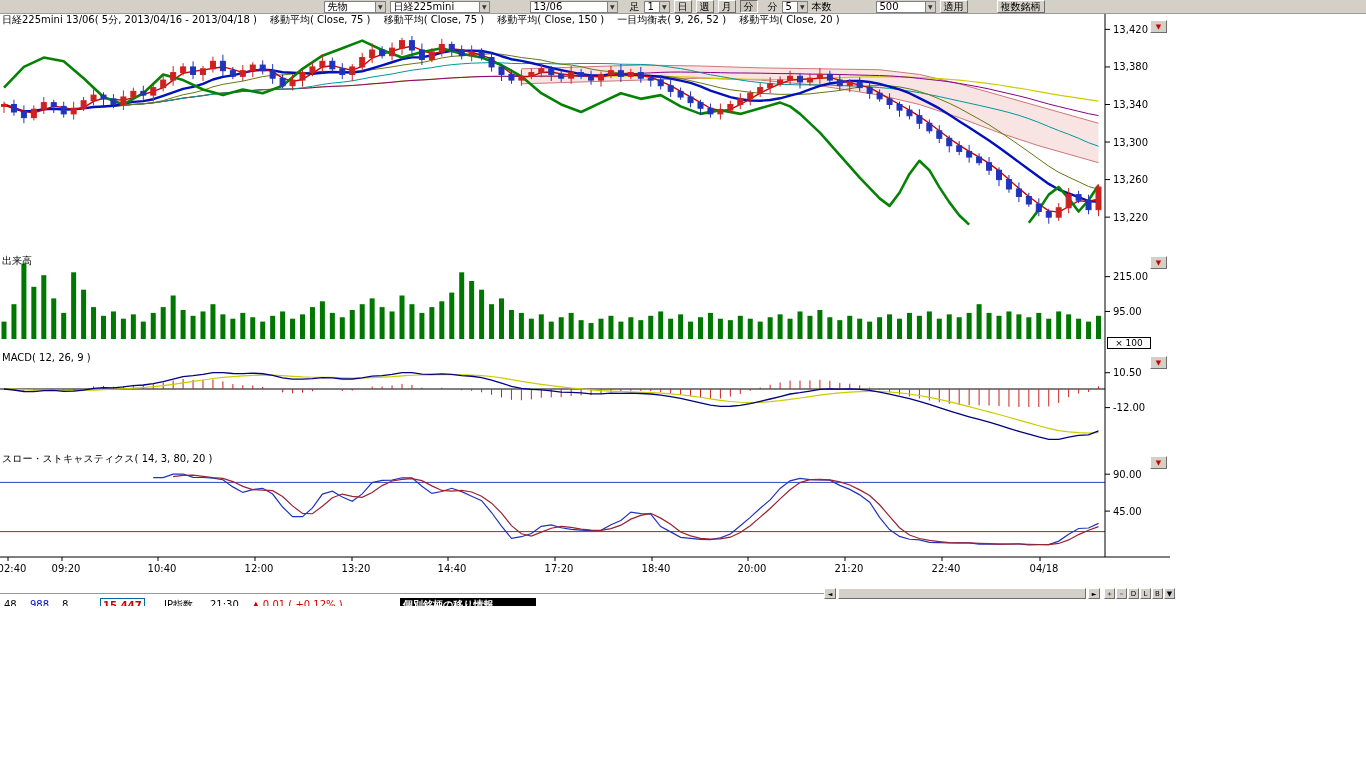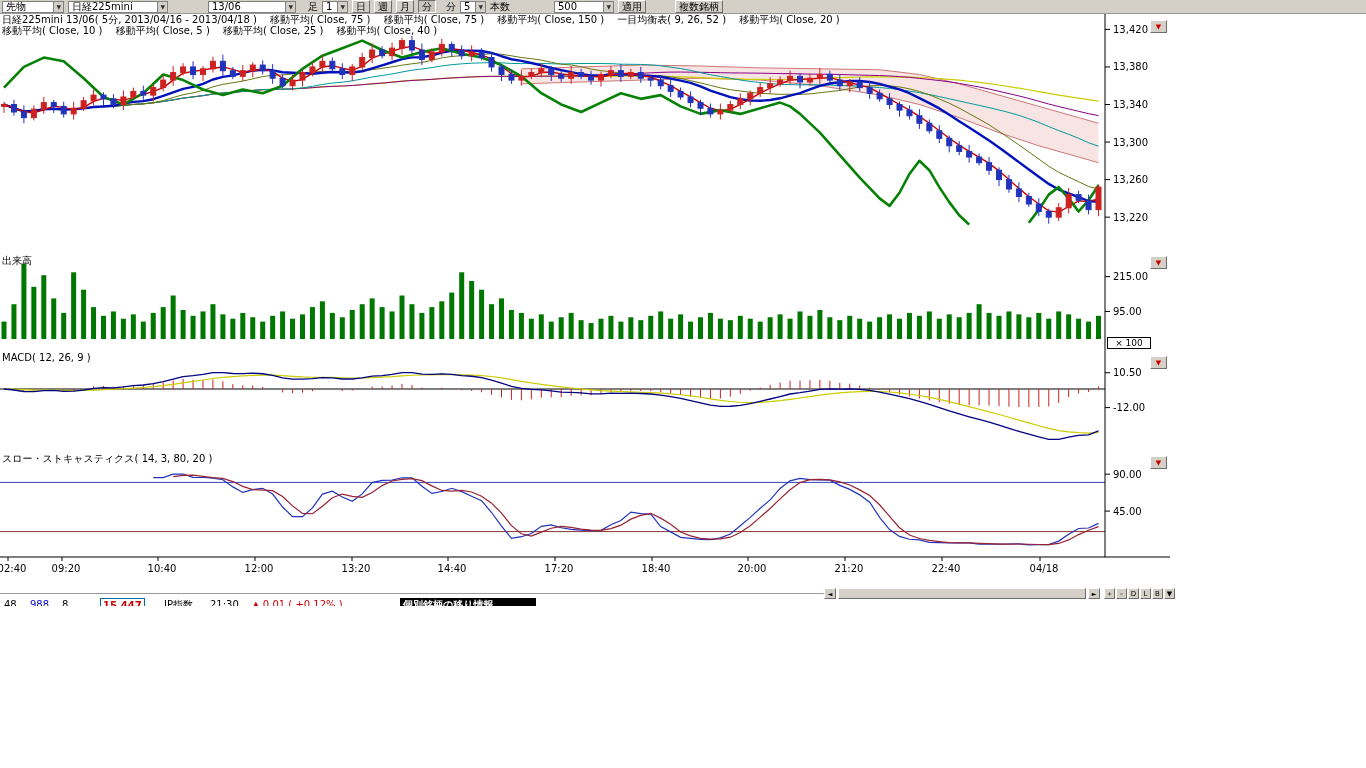--- a/index.html
+++ b/index.html
@@ -1,20 +1,20 @@
 <!DOCTYPE html>
 <html><head>
 <meta charset="utf-8">
 <style>
   html,body{margin:0;padding:0;background:#fff;}
   #app{position:relative;width:1366px;height:768px;background:#fff;overflow:hidden;
        font-family:"DejaVu Sans",sans-serif;font-size:10px;color:#000;}
   
   #toolbar{position:absolute;top:0;left:0;width:1366px;height:14px;background:#d4d0c8;
-           border-bottom:1px solid #9a9a9a;display:flex;align-items:center;gap:4px;padding-left:2px;box-sizing:border-box;}
+           border-bottom:1px solid #9a9a9a;display:flex;align-items:center;gap:4px;padding-left:2px;box-sizing:border-box;justify-content:center;}
   .combo{display:inline-flex;align-items:center;justify-content:space-between;background:#fff;
          border:1px solid #808080;height:12px;font-size:10px;line-height:12px;padding-left:3px;box-sizing:border-box;}
   .combo .dd,.spin .dd{background:#d4d0c8;border-left:1px solid #808080;font-size:6px;line-height:10px;
          padding:0 2px;height:10px;display:inline-block;color:#333;}
   .spin{display:inline-flex;align-items:center;justify-content:space-between;background:#fff;border:1px solid #808080;
         height:12px;font-size:10px;line-height:12px;padding-left:3px;box-sizing:border-box;}
   .tbtn{display:inline-flex;align-items:center;justify-content:center;height:13px;background:#d4d0c8;
         border:1px solid;border-color:#fff #6d6d6d #6d6d6d #fff;font-size:10px;padding:0 3px;box-sizing:border-box;cursor:default;}
   .tbtn.pressed{border-color:#6d6d6d #fff #fff #6d6d6d;background:#c8c4bc;}
   .tlabel{font-size:10px;}
@@ -588,21 +588,20 @@
       <text x="752" y="572" font-size="10" fill="#000" text-anchor="middle">20:00</text>
       <line x1="845" y1="557" x2="845" y2="561" stroke="#000"></line>
       <text x="849" y="572" font-size="10" fill="#000" text-anchor="middle">21:20</text>
       <line x1="942" y1="557" x2="942" y2="561" stroke="#000"></line>
       <text x="946" y="572" font-size="10" fill="#000" text-anchor="middle">22:40</text>
       <line x1="1040" y1="557" x2="1040" y2="561" stroke="#000"></line>
       <text x="1044" y="572" font-size="10" fill="#000" text-anchor="middle">04/18</text>
     </svg>
 
   <div class="panel-label" id="title1">日経225mini 13/06( 5分, 2013/04/16 - 2013/04/18 )　 移動平均( Close, 75 )　 移動平均( Close, 75 )　 移動平均( Close, 150 )　 一目均衡表( 9, 26, 52 )　 移動平均( Close, 20 )</div>
-  <div class="panel-label" id="title2">移動平均( Close, 10 )　 移動平均( Close, 5 )　 移動平均( Close, 25 )　 移動平均( Close, 40 )</div>
   <div class="panel-label" id="vol-label">出来高</div>
   <div class="panel-label" id="macd-label">MACD( 12, 26, 9 )</div>
   <div class="panel-label" id="stoch-label">スロー・ストキャスティクス( 14, 3, 80, 20 )</div>
   <div id="x100-badge">× 100</div>
 
   <div class="panel-menu-btn" style="top:20px">
       <span>▼</span>
     </div>
   <div class="panel-menu-btn" style="top:256px">
       <span>▼</span>

